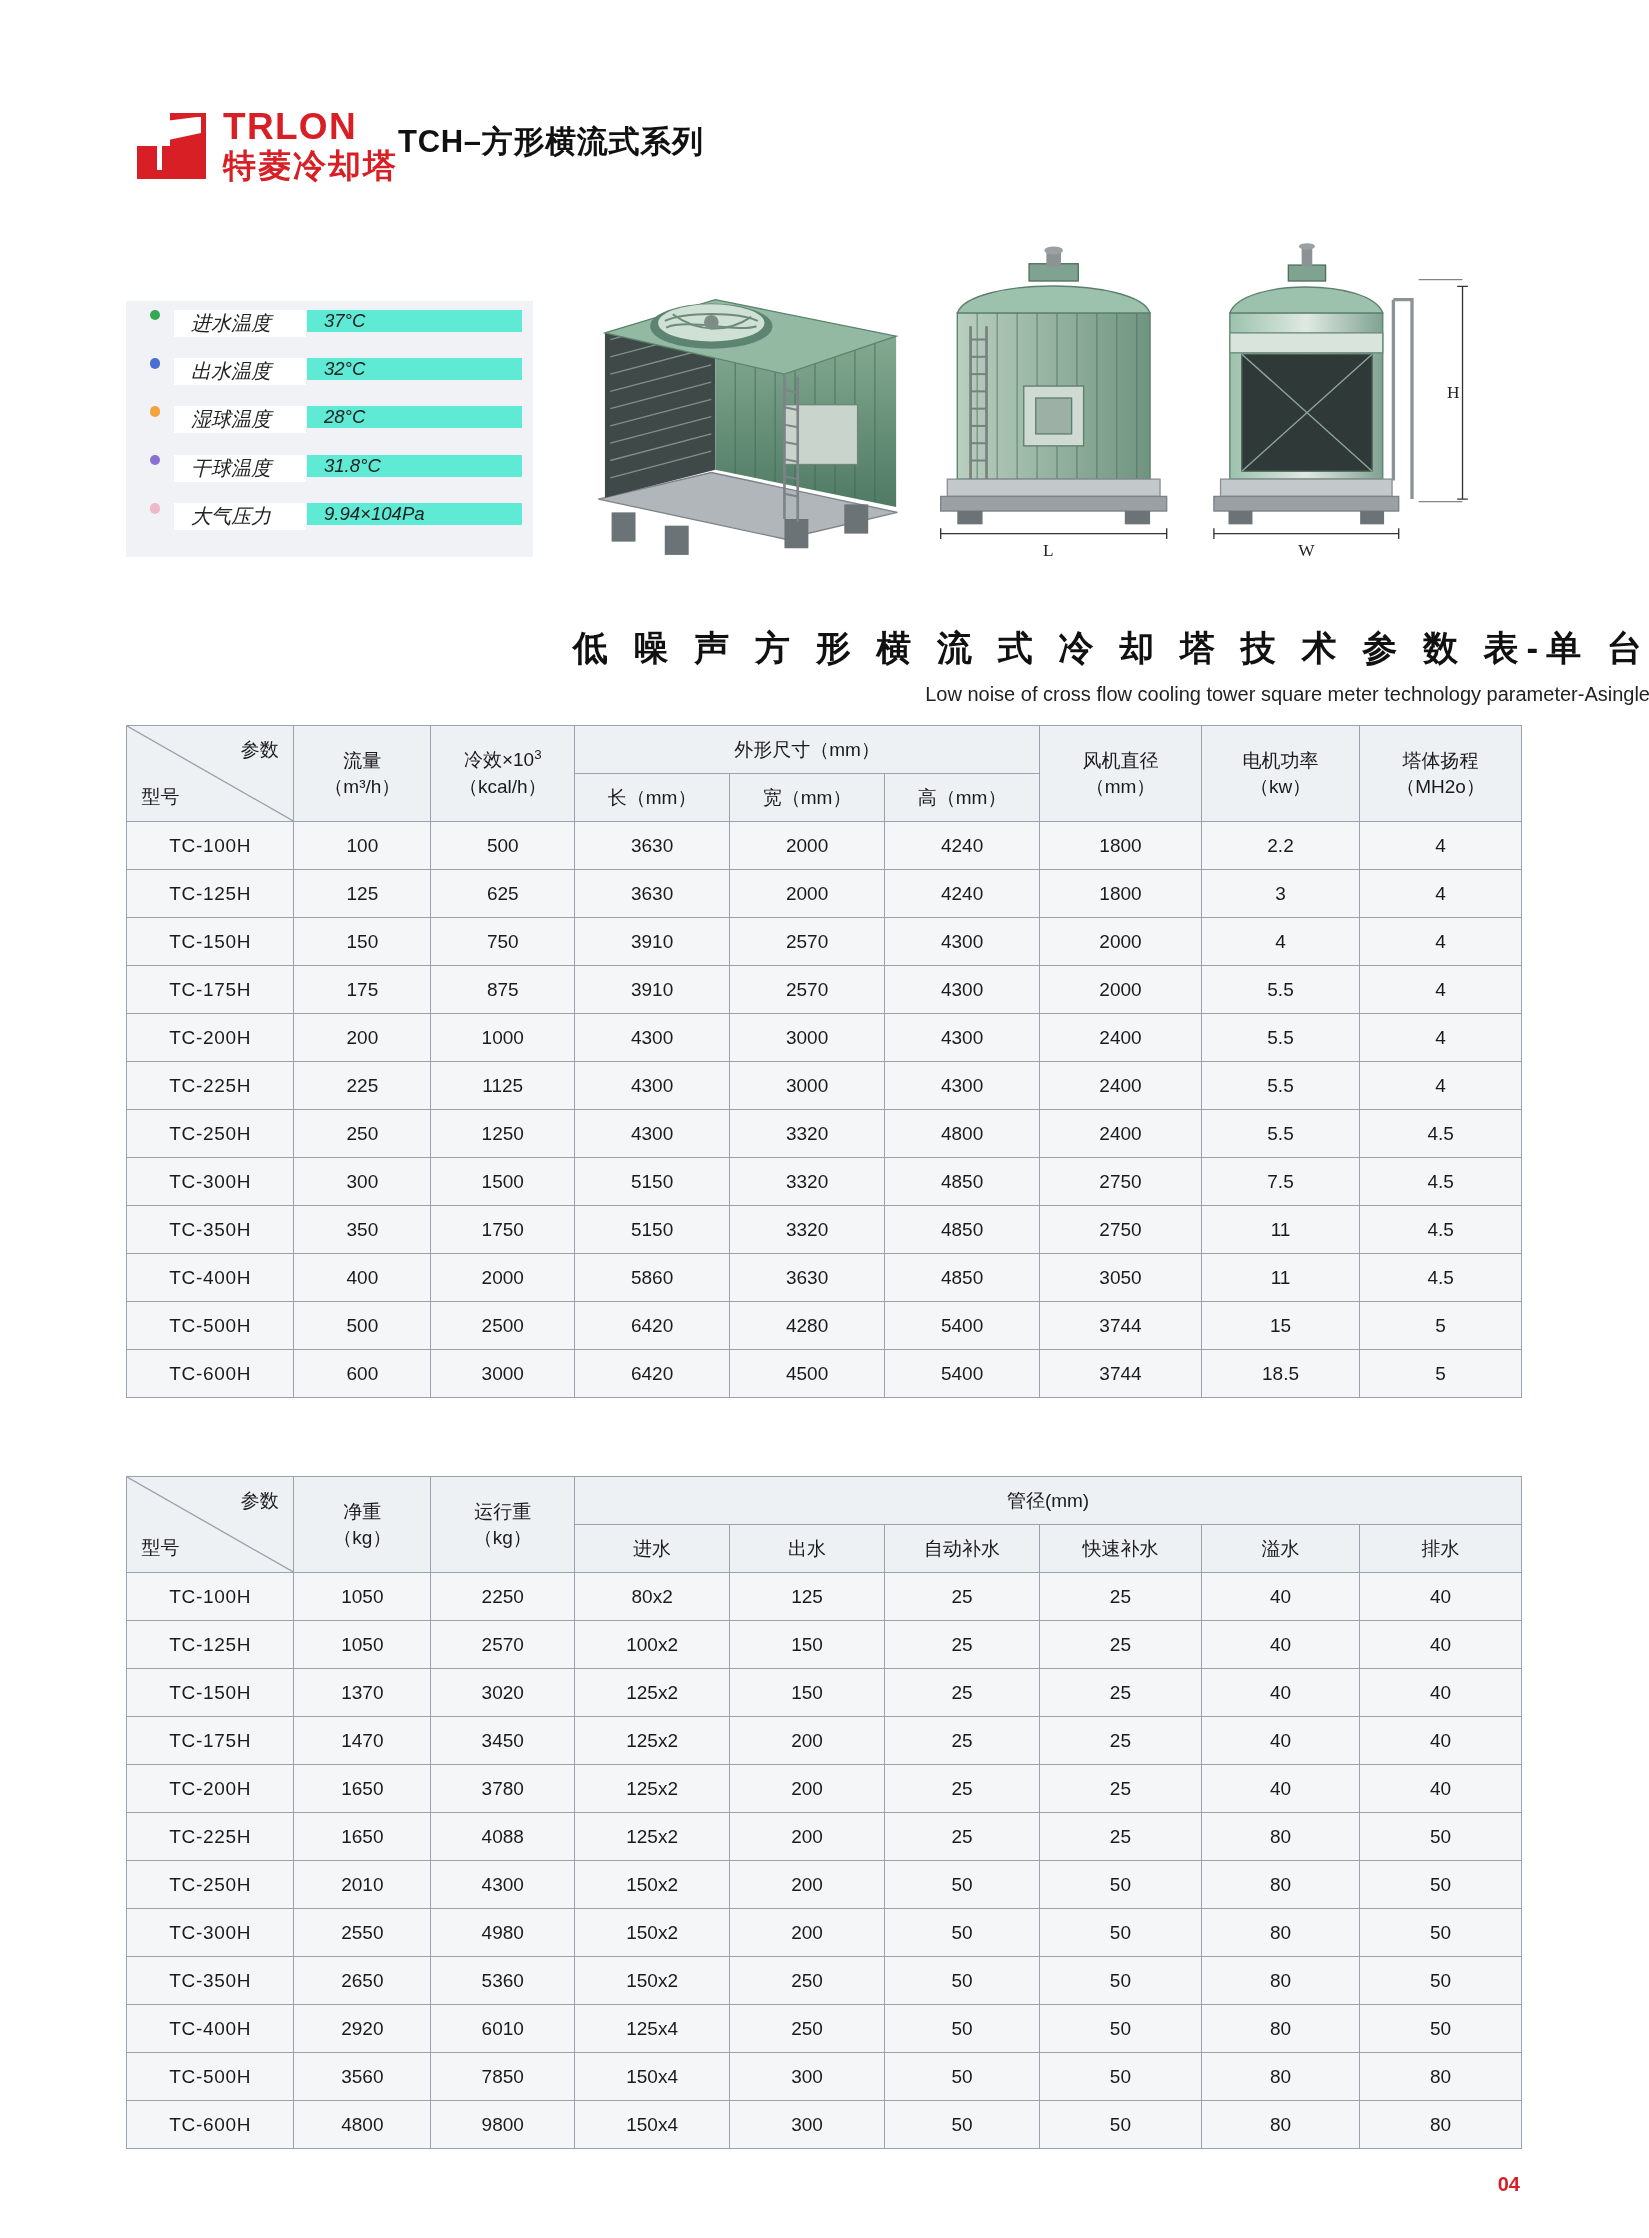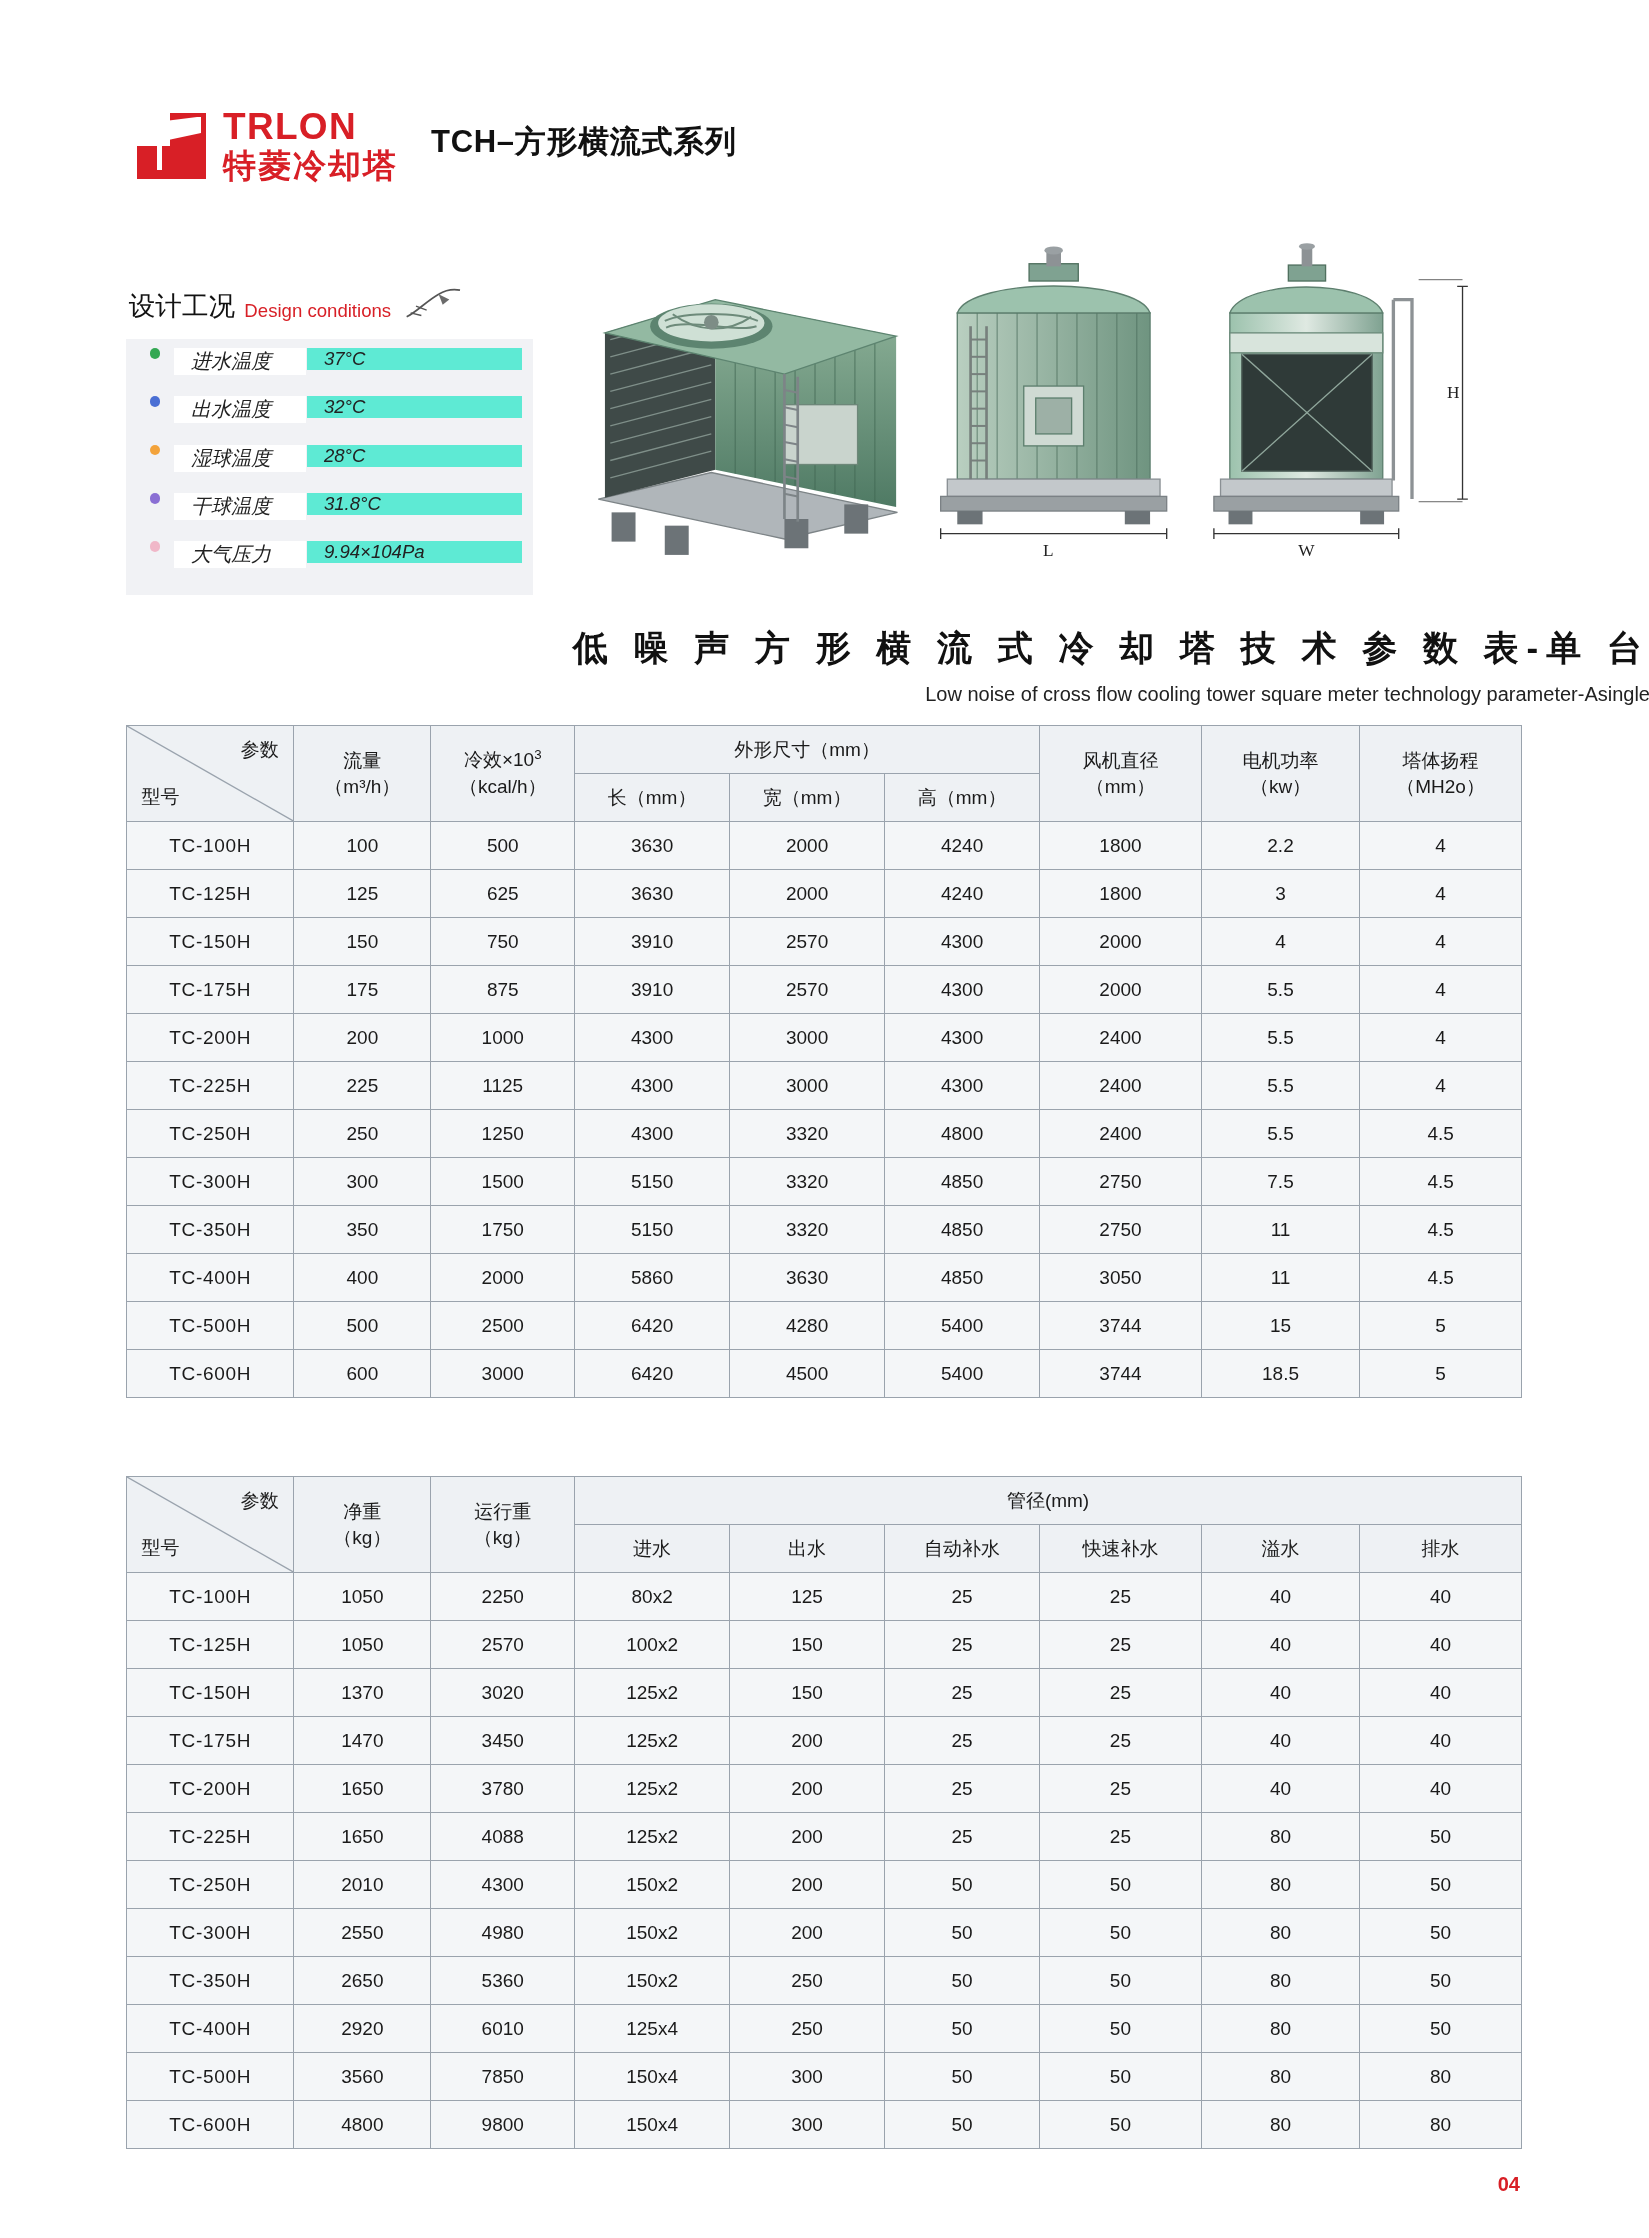--- a/index.html
+++ b/index.html
@@ -14,21 +14,20 @@
     overflow: hidden;
   }
 
   
   .header {
     position: absolute;
     left: 133px;
     top: 106px;
     display: flex;
     align-items: center;
-    gap: 33px;
   }
   .logo-block { display: flex; align-items: center; gap: 12px; }
   .logo-mark {
     width: 78px; height: 78px;
     position: relative;
   }
   .logo-mark .sq {
     position: absolute; left: 4px; top: 6.6px;
     width: 69px; height: 66px;
     background: #d81f26;
@@ -185,32 +184,20 @@
     </div>
     <div class="logo-text">
       <div class="en">TRLON</div>
       <div class="cn">特菱冷却塔</div>
     </div>
   </div>
   <div class="header-title">TCH–方形横流式系列</div>
 </div>
 
 <div class="design-box">
-  <div class="design-title">
-    <span class="cn">设计工况</span>
-    <span class="en">Design conditions</span>
-    <span class="pen-icon">
-      <svg width="60" height="35" viewBox="0 0 90 52">
-        <path d="M4 46 C20 38 34 22 52 12 C62 6 74 4 84 6" stroke="#555" stroke-width="2.5" fill="none"></path>
-        <path d="M52 12 L68 20 L58 28 Z" fill="#6b6b6b"></path>
-        <path d="M18 30 L34 36" stroke="#555" stroke-width="2" fill="none"></path>
-        <path d="M10 40 L26 44" stroke="#555" stroke-width="2" fill="none"></path>
-      </svg>
-    </span>
-  </div>
 
   <div class="cond-table">
     <div class="cond-row">
       <div class="cond-dotcell">
           <span class="dot" style="background:#34a853"></span>
         </div>
       <div class="cond-label">进水温度</div>
       <div class="cond-value">37°C</div>
     </div>
     <div class="cond-row">

